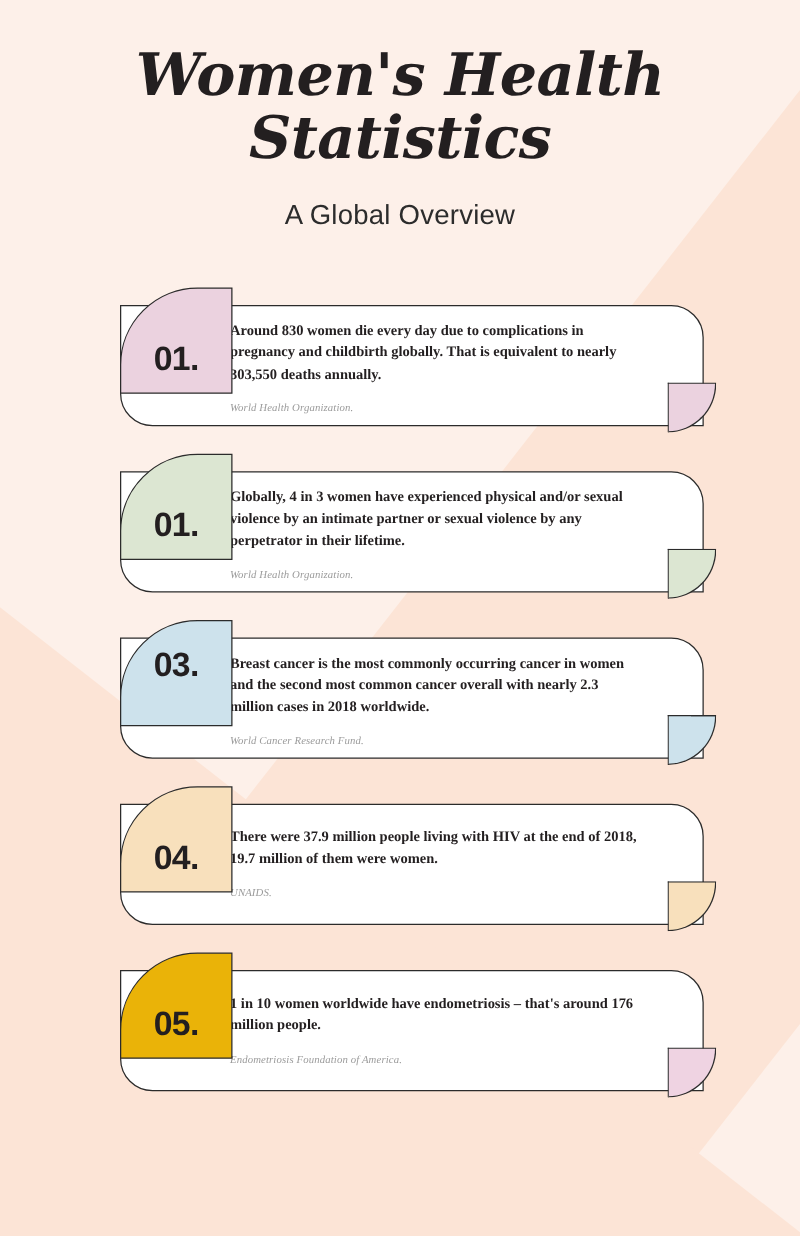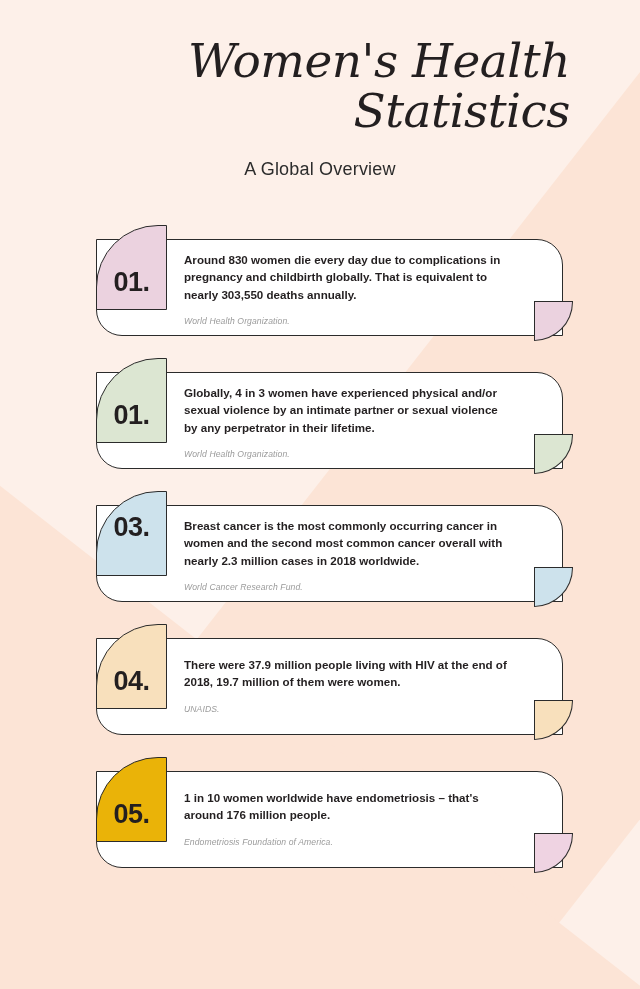--- a/index.html
+++ b/index.html
@@ -50,32 +50,31 @@
     z-index: 2;
   }
 
   
   .header {
     padding-top: 36px;
     text-align: center;
   }
   .title {
     font-family: "DejaVu Serif", "Liberation Serif", serif;
-    font-weight: normal;
+    font-weight: bold;
     font-style: italic;
     font-size: 47px;
     line-height: 1.07;
     letter-spacing: -0.5px;
     color: #231f20;
     margin: 0 70px;
-    text-align: right;
   }
   .subtitle {
     margin: 22px 0 0 0;
-    font-size: 18px;
+    font-size: 22px;
     font-weight: 400;
     color: #2c2c2c;
     letter-spacing: 0.2px;
   }
 
   
   .cards {
     margin-top: 43px;
   }
   .card {
@@ -95,21 +94,21 @@
     border: 1.4px solid #2b2b2b;
     border-radius: 0 26px 0 26px;
     box-sizing: border-box;
   }
 
   
   .badge {
     position: absolute;
     left: 96px;
     top: 2px;
-    width: 71px;
+    width: 90px;
     height: 85px;
     border: 1.5px solid #2b2b2b;
     border-radius: 62px 0 0 0;
     box-sizing: border-box;
     display: flex;
     align-items: flex-end;
     justify-content: center;
     z-index: 3;
   }
   .badge-num {
@@ -131,20 +130,21 @@
     border-radius: 0 0 40px 0;
     box-sizing: border-box;
     z-index: 3;
   }
 
   .card-text {
     position: absolute;
     left: 184px;
     top: 28px;
     width: 330px;
+    font-family: Liberation Serif, serif;
   }
   .stat {
     margin: 0;
     font-size: 11.6px;
     font-weight: bold;
     line-height: 1.52;
     color: #231f20;
   }
   .source {
     margin: 13px 0 0 0;

